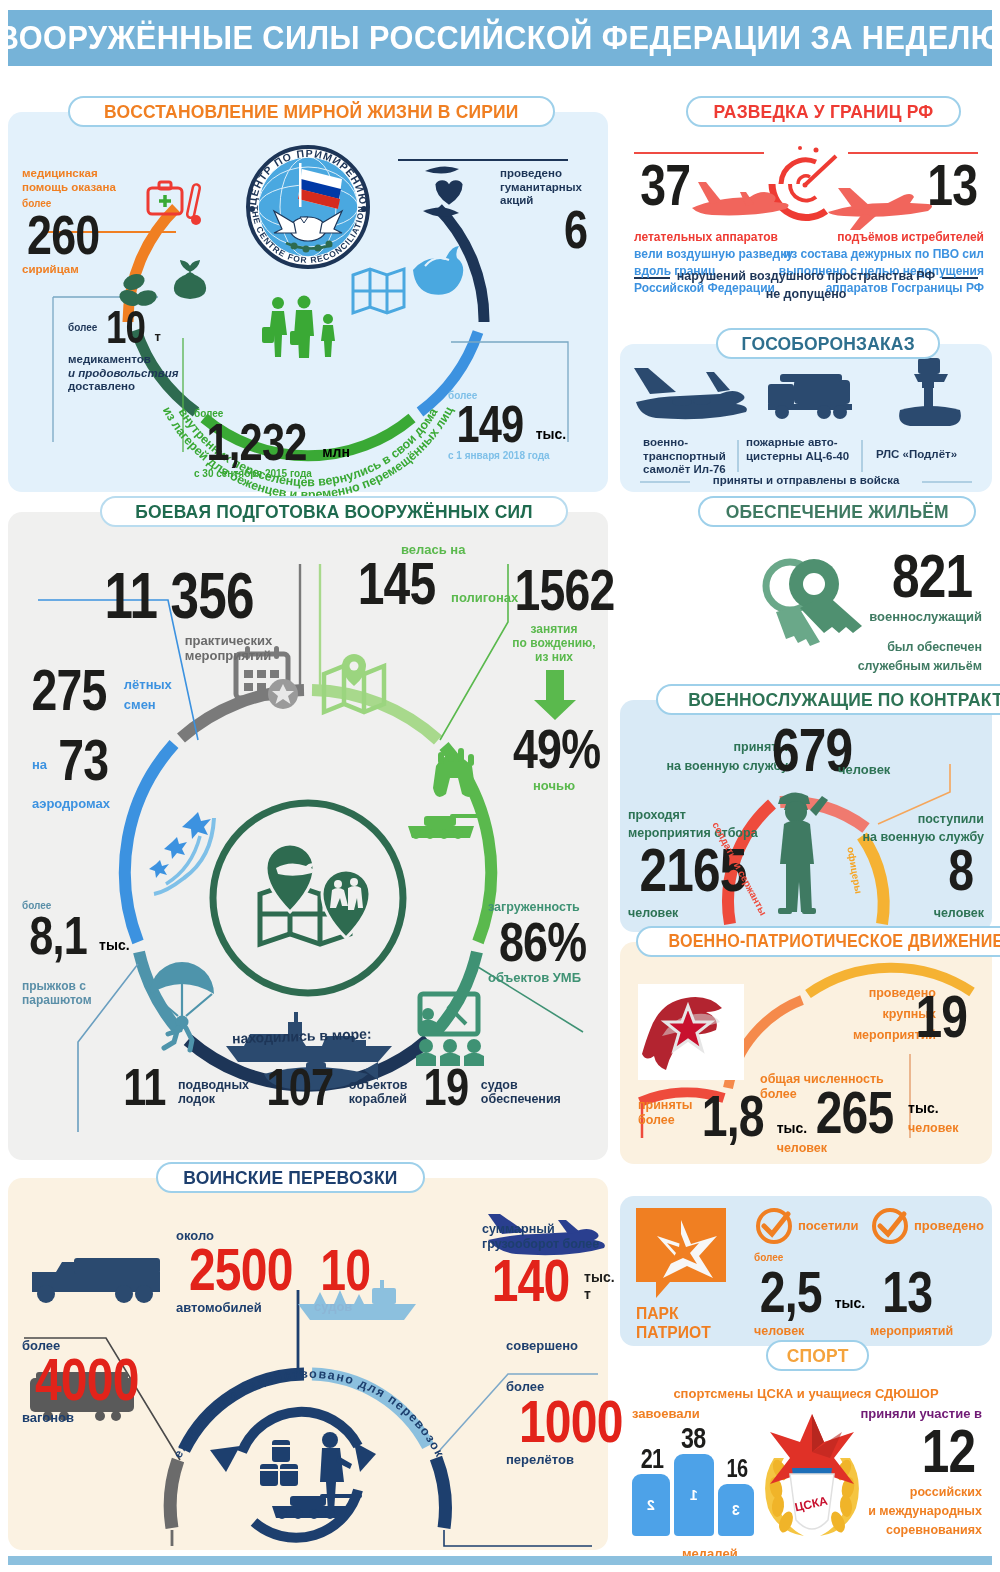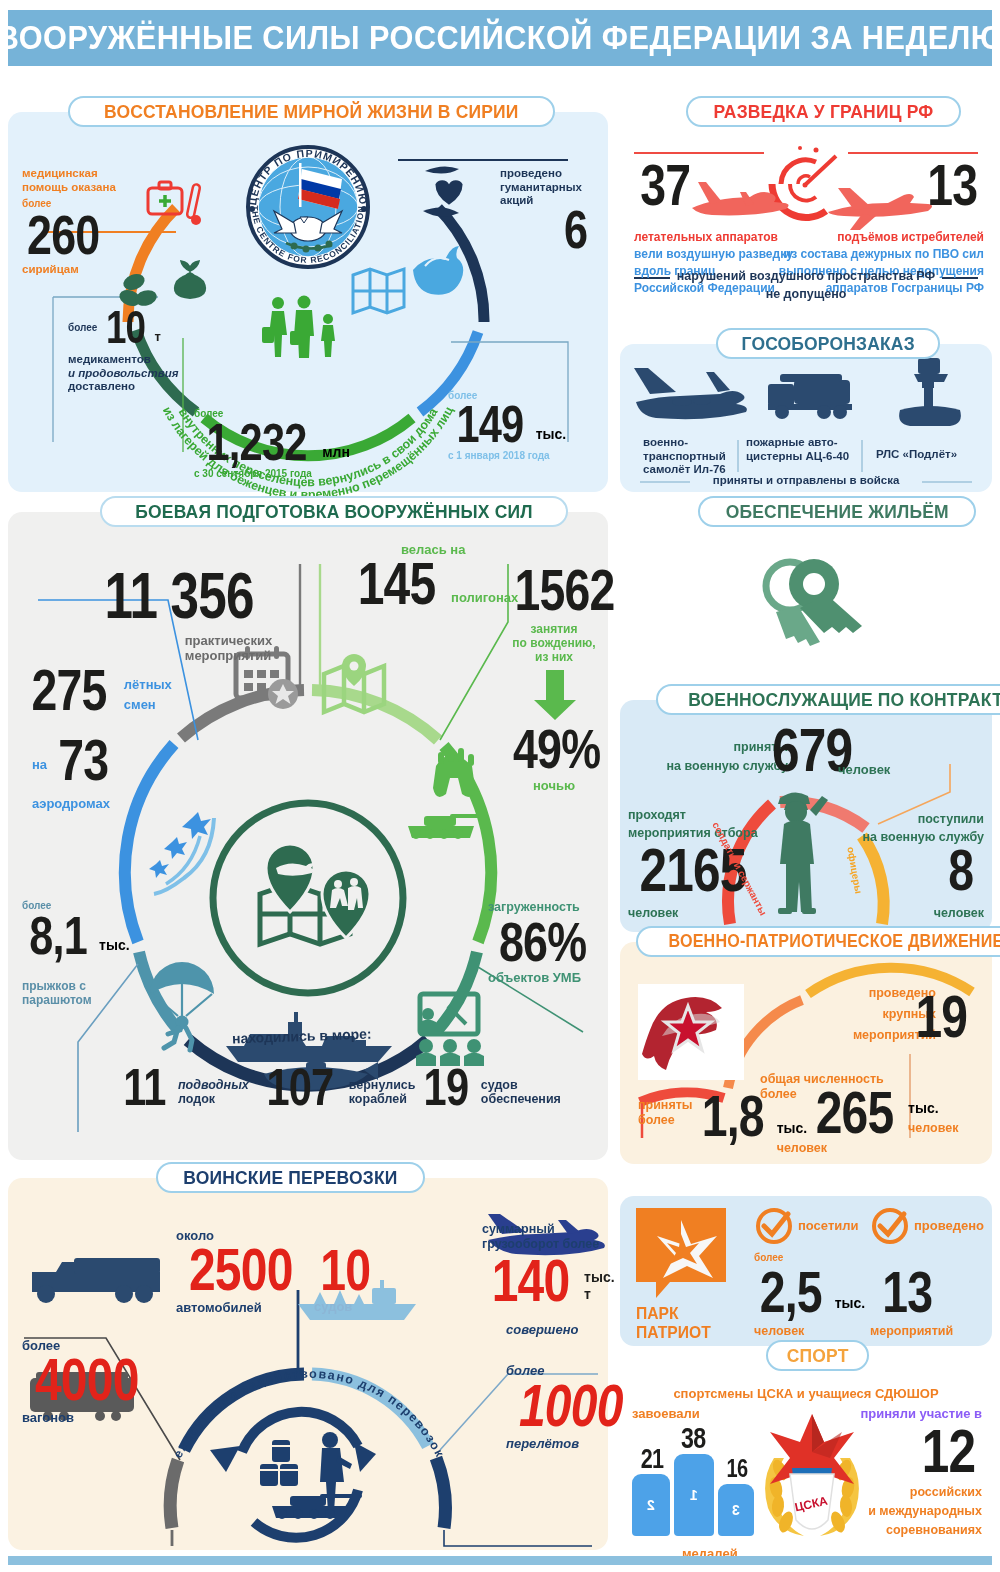--- a/index.html
+++ b/index.html
@@ -539,28 +539,28 @@
       <div class="lbl" style="color:#3f9274; font-size:12.5px;">загруженность</div>
       <div class="num" style="font-size:56px; line-height:50px; margin-top:2px;">86%</div>
       <div class="lbl" style="color:#3f9274; font-size:13px; margin-top:3px;">объектов УМБ</div>
     </div>
 
     <div class="abs lbl" style="left:224px; top:516px; color:#1d3557; font-size:14px; transform:rotate(-2deg);">находились в море:</div>
 
     <div class="abs" style="left:110px; top:552px; display:flex; align-items:flex-end; gap:7px;">
       <div class="num" style="font-size:52px; line-height:46px;">11</div>
       <div style="margin-bottom:3px;">
-        <div class="lbl" style="color:#1d3557; font-size:12.5px;font-style:italic;">подводных</div>
+        <div class="lbl" style="color:#1d3557; font-size:12.5px;">подводных</div>
         <div class="lbl" style="color:#1d3557; font-size:12.5px;">лодок</div>
       </div>
     </div>
     <div class="abs" style="left:250px; top:552px; display:flex; align-items:flex-end; gap:7px;">
       <div class="num" style="font-size:52px; line-height:46px;">107</div>
       <div style="margin-bottom:3px;">
-        <div class="lbl" style="color:#1d3557; font-size:12.5px;">вернулись</div>
+        <div class="lbl" style="color:#1d3557; font-size:12.5px;">объектов</div>
         <div class="lbl" style="color:#1d3557; font-size:12.5px;">кораблей</div>
       </div>
     </div>
     <div class="abs" style="left:410px; top:552px; display:flex; align-items:flex-end; gap:7px;">
       <div class="num" style="font-size:52px; line-height:46px;">19</div>
       <div style="margin-bottom:3px;">
         <div class="lbl" style="color:#1d3557; font-size:12.5px;">судов</div>
         <div class="lbl" style="color:#1d3557; font-size:12.5px;">обеспечения</div>
       </div>
     </div>
@@ -573,20 +573,26 @@
 
     <svg class="abs" style="left:128px; top:38px;" width="130" height="105">
       <circle cx="42" cy="36" r="24" fill="none" stroke="#6aa889" stroke-width="7"></circle>
       <circle cx="66" cy="34" r="25" fill="#4f9070"></circle>
       <circle cx="66" cy="34" r="11" fill="#ffffff"></circle>
       <path d="M78,44 L114,76 l-9,7 l-7,-6 l-7,6 l-7,-6 l-8,6 L52,58 Z" fill="#4f9070"></path>
       <path d="M50,56 L72,92 l-10,4 l-4,-7 l-8,4 l-4,-7 l-8,3 L28,62 Z" fill="#6aa889"></path>
     </svg>
 
 
+    <div class="abs" style="right:10px; top:36px; text-align:right;">
+      <div class="num" style="font-size:62px; line-height:56px;">821</div>
+      <div class="lbl" style="color:#3f7a62; font-size:13px; margin-top:5px;">военнослужащий</div>
+      <div class="lbl" style="color:#3f7a62; font-size:12.5px; margin-top:16px;">был обеспечен</div>
+      <div class="lbl" style="color:#3f7a62; font-size:12.5px; margin-top:4px;">служебным жильём</div>
+    </div>
   </div>
 
   <div class="panel" id="contract">
     <div class="pill" style="left:36px; top:-16px;">
       <span>ВОЕННОСЛУЖАЩИЕ ПО КОНТРАКТУ</span>
     </div>
 
     <svg class="abs" style="left:0;top:0;" width="372" height="232">
 
       <path d="M160,102 A128,128 0 0,1 246,128" stroke="#f07a6f" stroke-width="12" fill="none"></path>
@@ -766,21 +772,21 @@
         <path d="M52,2 l12,28 l30,-10 l-20,26 l20,26 l-30,-10 l-12,28 l-12,-28 l-30,10 l20,-26 l-20,-26 l30,10 Z" fill="#e03127"></path>
         <path d="M52,2 l12,28 l-12,10 Z" fill="#b7271f"></path>
         <path d="M52,40 l30,-20 l-12,26 Z" fill="#b7271f" opacity=".6"></path>
         <path d="M32,56 h40 l-4,34 q-16,16 -32,0 Z" fill="#1e6fb8"></path>
         <path d="M30,62 h44 l-6,46 q-16,18 -32,0 Z" fill="#ffffff" stroke="#e0e0e0" stroke-width="1.5"></path>
         <text x="52" y="96" font-size="12" font-weight="bold" fill="#c8102e" text-anchor="middle" transform="rotate(-12 52 96)">ЦСКА</text>
       </g>
     </svg>
 
     <div class="abs" style="right:10px; top:50px; text-align:right; width:170px;">
-      <div class="lbl" style="color:#8b5cf6; font-size:13px;">приняли участие в</div>
+      <div class="lbl" style="color:#701a75; font-size:13px;">приняли участие в</div>
       <div class="num" style="font-size:62px; line-height:56px; margin-top:2px;">12</div>
       <div class="lbl" style="color:#f07f22; font-size:12.5px; margin-top:6px;">российских</div>
       <div class="lbl" style="color:#f07f22; font-size:12.5px; margin-top:4px;">и международных</div>
       <div class="lbl" style="color:#f07f22; font-size:12.5px; margin-top:4px;">соревнованиях</div>
     </div>
   </div>
 
   <div class="panel" id="transport">
     <div class="pill" style="left:148px; top:-16px;">
       <span>ВОИНСКИЕ ПЕРЕВОЗКИ</span>
@@ -882,21 +888,21 @@
         <div class="lbl" style="color:#1d1d1b; font-size:14px; margin-bottom:5px;">тыс. т</div>
       </div>
     </div>
 
     <div class="abs" style="left:14px; top:160px;">
       <div class="lbl" style="color:#1d3f6e; font-size:13px;">более</div>
       <div class="num" style="font-size:60px; line-height:54px; color:#e2231a;">4000</div>
       <div class="lbl" style="color:#1d3f6e; font-size:13px; margin-top:3px;">вагонов</div>
     </div>
 
-    <div class="abs" style="left:498px; top:144px;font-style:italic;">
+    <div class="abs" style="left:498px; top:160px;">
       <div class="lbl" style="color:#1d3f6e; font-size:13px;">совершено</div>
       <div class="lbl" style="color:#1d3f6e; font-size:13px; margin-top:26px;">более</div>
       <div class="num" style="font-size:60px; line-height:54px; color:#e2231a;">1000</div>
       <div class="lbl" style="color:#1d3f6e; font-size:13px; margin-top:3px;">перелётов</div>
     </div>
   </div>
 
   <div class="footer-bar"></div>
 </div>
 

